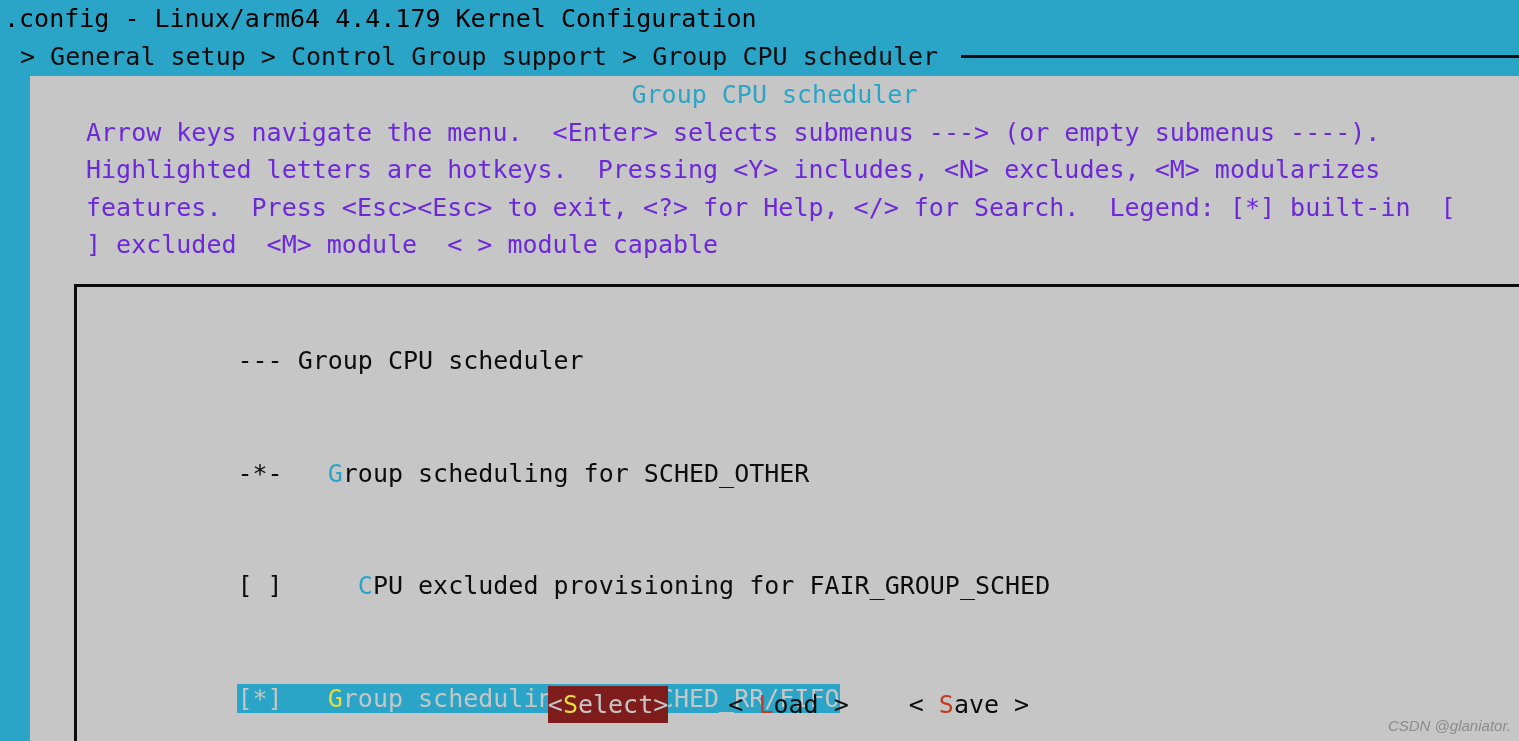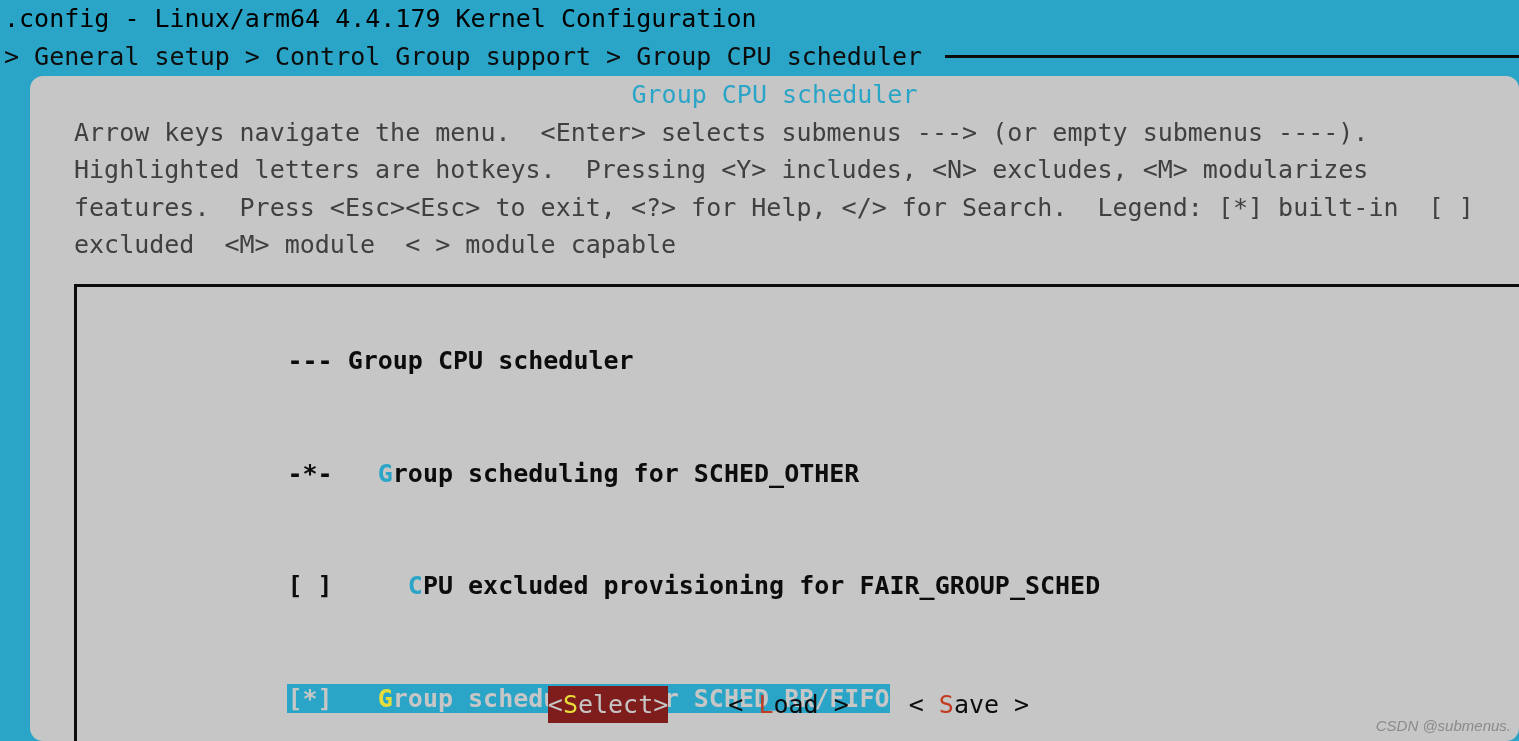--- a/index.html
+++ b/index.html
@@ -20,64 +20,62 @@
     width: 100%; height: 100%;
     position: relative;
   }
   .title-line {
     color: #000000;
     padding-left: 4px;
     white-space: pre;
   }
   .breadcrumb-line {
     color: #0c0c0c;
-    padding-left: 4px;
+    padding-left: 20px;
     white-space: pre;
     display: flex;
     align-items: center;
   }
   .breadcrumb-text { white-space: pre; }
   .hline {
     flex: 1;
     height: 3px;
     background: #0c0c0c;
     margin-left: 8px;
   }
   .inner-panel {
     position: absolute;
     top: 76px;
     bottom: 0;
     left: 30px;
     right: 0;
     background: #c5c6c5;
-    border-radius: 13px;
   }
   .section-title {
     color: #2aa5c7;
     text-align: center;
     white-space: pre;
   }
   .instructions {
-    color: #404040;
-    padding: 0 44px 0 44px;
+    color: #6d28d9;
+    padding: 0 44px 0 56px;
     white-space: pre-wrap;
   }
   .list-frame {
     border: 3px solid #0c0c0c;
     border-right: none;
     border-bottom: none;
     margin: 20px 0 0 44px;
     padding: 18px 0 140px 0;
     position: relative;
   }
   .menu-line {
     white-space: pre;
-    padding-left: 90px;
+    padding-left: 40px;
     color: #0c0c0c;
-    font-weight: bold;
   }
   .hotkey { color: #2aa5c7; }
   .menu-selected {
     background: #2aa5c7;
     color: #c5c6c5;
   }
   .menu-selected .hotkey { color: #e7dd3a; }
   .button-bar {
     position: absolute;
     bottom: 18px;
@@ -142,16 +140,16 @@
     <div class="button-bar">
       <span class="btn btn-selected"><span>&lt;</span><span class="bt-hot">S</span><span>elect</span><span>&gt;</span></span>
 
 
 
       <span class="btn"><span>&lt; </span><span class="bt-hot">L</span><span>oad </span><span>&gt;</span></span>
 
       <span class="btn"><span>&lt; </span><span class="bt-hot">S</span><span>ave </span><span>&gt;</span></span>
     </div>
 
-    <div class="watermark">CSDN @submenus.</div>
+    <div class="watermark">CSDN @glaniator.</div>
 
   </div>
 </div>
 
 </body></html>

